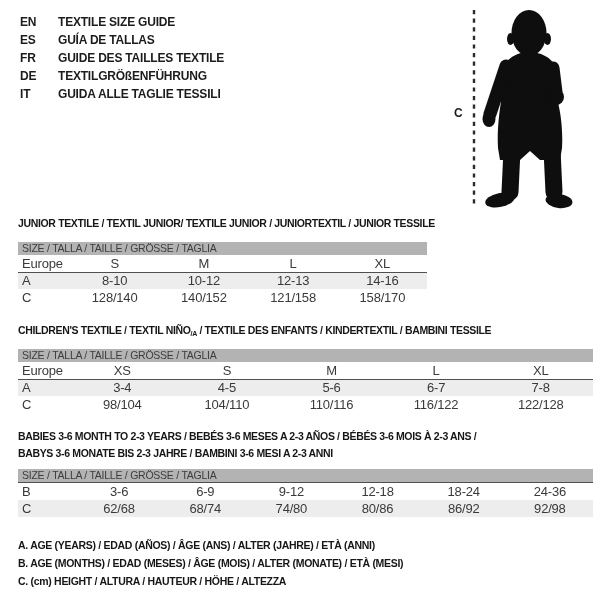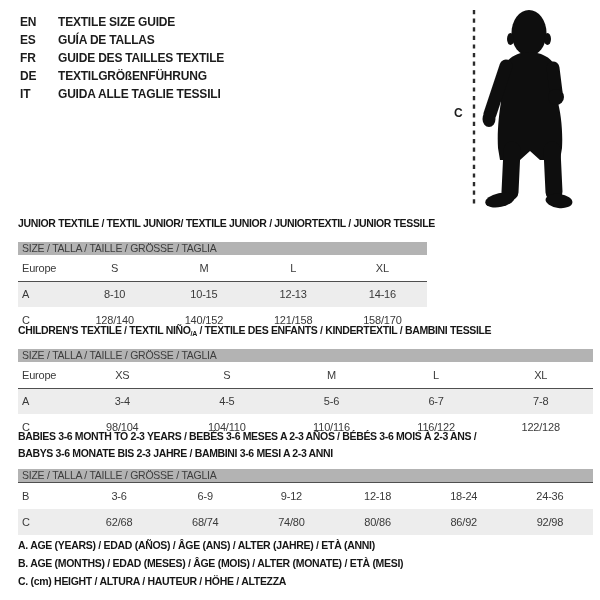--- a/index.html
+++ b/index.html
@@ -37,21 +37,21 @@
 
   
   .tbl-wrap { position: absolute; left: 18px; }
   .bar {
     background: #b3b3b3; height: 13px; line-height: 13px;
     font-size: 10.5px; letter-spacing: -0.25px; color: #3d3d3d;
     padding-left: 4px; white-space: nowrap; overflow: hidden;
   }
   table.size-table { border-collapse: collapse; table-layout: fixed; }
   table.size-table td {
-    height: 26px; font-size: 11px; letter-spacing: -0.2px; color: #3a3a3a;
+    height: 17px; font-size: 13px; letter-spacing: -0.2px; color: #3a3a3a;
     text-align: center; vertical-align: middle; white-space: nowrap; overflow: hidden;
   }
   table.size-table td.lbl { text-align: left; padding-left: 4px; }
   tr.row-shade td { background: #ededed; text-align: center; }
   tr.row-divide td { border-top: 1px solid #4f4f4f; }
   .w409 { width: 409px; }
   .w575 { width: 575px; }
 
   
   .footnotes { position: absolute; left: 18px; top: 536px; }
@@ -123,21 +123,21 @@
         <tr>
       <td class="lbl">Europe</td>
       <td>S</td>
       <td>M</td>
       <td>L</td>
       <td>XL</td>
     </tr>
     <tr class="row-shade row-divide">
       <td class="lbl">A</td>
       <td>8-10</td>
-      <td>10-15</td>
+      <td>10-12</td>
       <td>12-13</td>
       <td>14-16</td>
     </tr>
     <tr>
       <td class="lbl">C</td>
       <td>128/140</td>
       <td>140/152</td>
       <td>121/158</td>
       <td>158/170</td>
     </tr>

